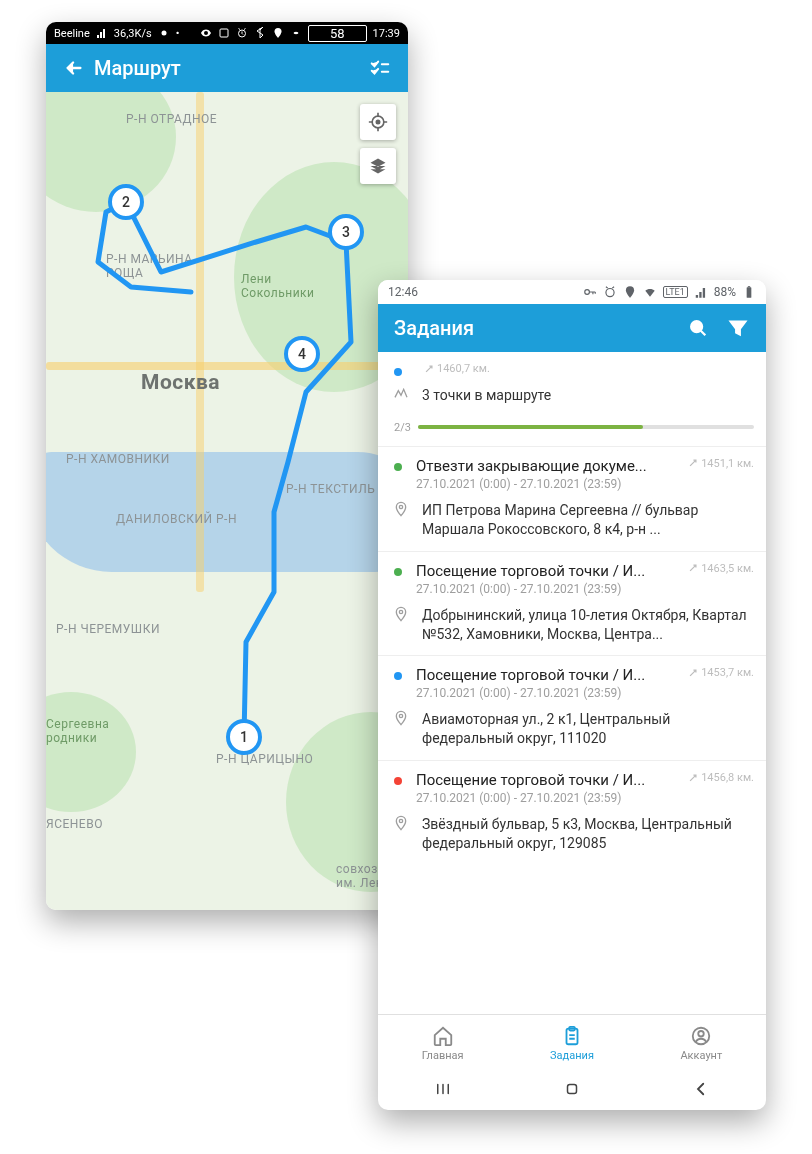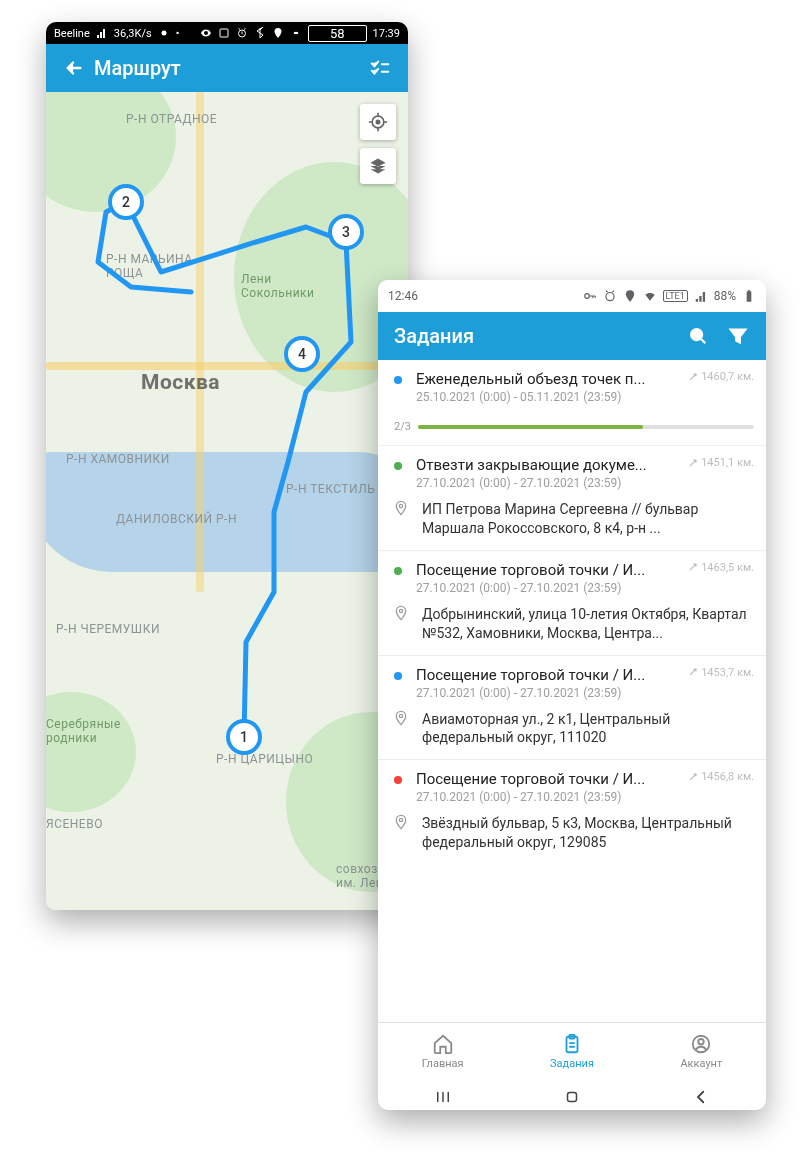--- a/index.html
+++ b/index.html
@@ -7,21 +7,21 @@
 
   
   .phone{position:absolute;border-radius:10px;box-shadow:0 12px 30px rgba(0,0,0,.32);background:#fff;overflow:hidden}
   .phone-a{left:46px;top:22px;width:362px;height:888px;z-index:1}
   .phone-b{left:378px;top:280px;width:388px;height:830px;z-index:2}
 
   
   .status-a{height:22px;background:#000;color:#fff;display:flex;align-items:center;font-size:11px;padding:0 8px;justify-content:space-between}
   .status-a .left,.status-a .right{display:flex;align-items:center;gap:6px}
   .status-a svg{width:12px;height:12px}
-  .status-b{height:32px;background:#fff;color:#5f6368;display:flex;align-items:center;justify-content:space-between;padding:0 10px;font-size:12px}
+  .status-b{height:24px;background:#fff;color:#5f6368;display:flex;align-items:center;justify-content:space-between;padding:0 10px;font-size:12px}
   .status-b .right{display:flex;align-items:center;gap:6px}
   .status-b svg{width:14px;height:14px}
 
   
   .appbar{height:48px;background:#1d9ed9;color:#fff;display:flex;align-items:center;padding:0 8px}
   .appbar .title{font-size:20px;font-weight:500;flex:1;}
   .appbar .iconbtn{width:40px;height:40px;display:flex;align-items:center;justify-content:center;border-radius:20px}
   .appbar svg{width:22px;height:22px;fill:#fff;stroke:#fff}
 
   
@@ -146,21 +146,21 @@
 РОЩА</div>
     <div class="lbl" style="left:195px;top:180px;white-space:pre;color:#6f9b67">Лени
 Сокольники</div>
     <div class="lbl city" style="left:95px;top:278px">Москва</div>
     <div class="lbl" style="left:20px;top:360px">Р-Н ХАМОВНИКИ</div>
     <div class="lbl" style="left:70px;top:420px">ДАНИЛОВСКИЙ Р-Н</div>
     <div class="lbl" style="left:240px;top:390px">Р-Н ТЕКСТИЛЬ</div>
     <div class="lbl" style="left:10px;top:530px">Р-Н ЧЕРЕМУШКИ</div>
     <div class="lbl" style="left:0px;top:725px">ЯСЕНЕВО</div>
     <div class="lbl" style="left:170px;top:660px">Р-Н ЦАРИЦЫНО</div>
-    <div class="lbl" style="left:0px;top:625px;white-space:pre;color:#6f9b67">Серебряные
+    <div class="lbl" style="left:0px;top:625px;white-space:pre;color:#6f9b67">Сергеевна
 родники</div>
     <div class="lbl" style="left:290px;top:770px;white-space:pre">совхоз
 им. Лени</div>
 
     <svg class="route-svg">
       <polyline points="198,645 200,550 228,500 228,420 242,370 260,300 305,250 300,150 260,135 210,150 115,180 80,110 60,120 52,170 85,195 145,200" fill="none" stroke="#2196f3" stroke-width="5" stroke-linejoin="round" stroke-linecap="round"></polyline>
     </svg>
 
     <div class="pin" style="left:198px;top:645px">
           <span>1</span>
@@ -235,30 +235,34 @@
             <path d="M4 5h16l-6 8v6l-4-2v-4L4 5z"></path>
           </svg>
     </div>
   </div>
 
   <div class="tasks">
 
     <div class="task">
       <div class="row1">
         <div class="dot blue"></div>
-        <div class="tcol">
-          <div class="ttl">Еженедельный объезд точек п...</div>
-          <div class="dates">25.10.2021 (0:00) - 05.11.2021 (23:59)</div>
-        </div>
         <div class="km">
           <svg viewBox="0 0 24 24" fill="none" stroke="#bdbdbd" stroke-width="3">
                 <path d="M5 19L19 5M13 5h6v6"></path>
               </svg>
           <span>1460,7 км.</span>
         </div>
+      </div>
+      <div class="row2">
+        <div class="roicon">
+          <svg viewBox="0 0 24 24" fill="none" stroke="#9e9e9e" stroke-width="2">
+                <path d="M3 17l5-10 4 7 4-9 5 12"></path>
+              </svg>
+        </div>
+        <div class="addr">3 точки в маршруте</div>
       </div>
       <div class="prog">
         <div class="lab">2/3</div>
         <div class="bar">
               <div class="fill" style="width:67%"></div>
             </div>
       </div>
     </div>
 
     <div class="task">

